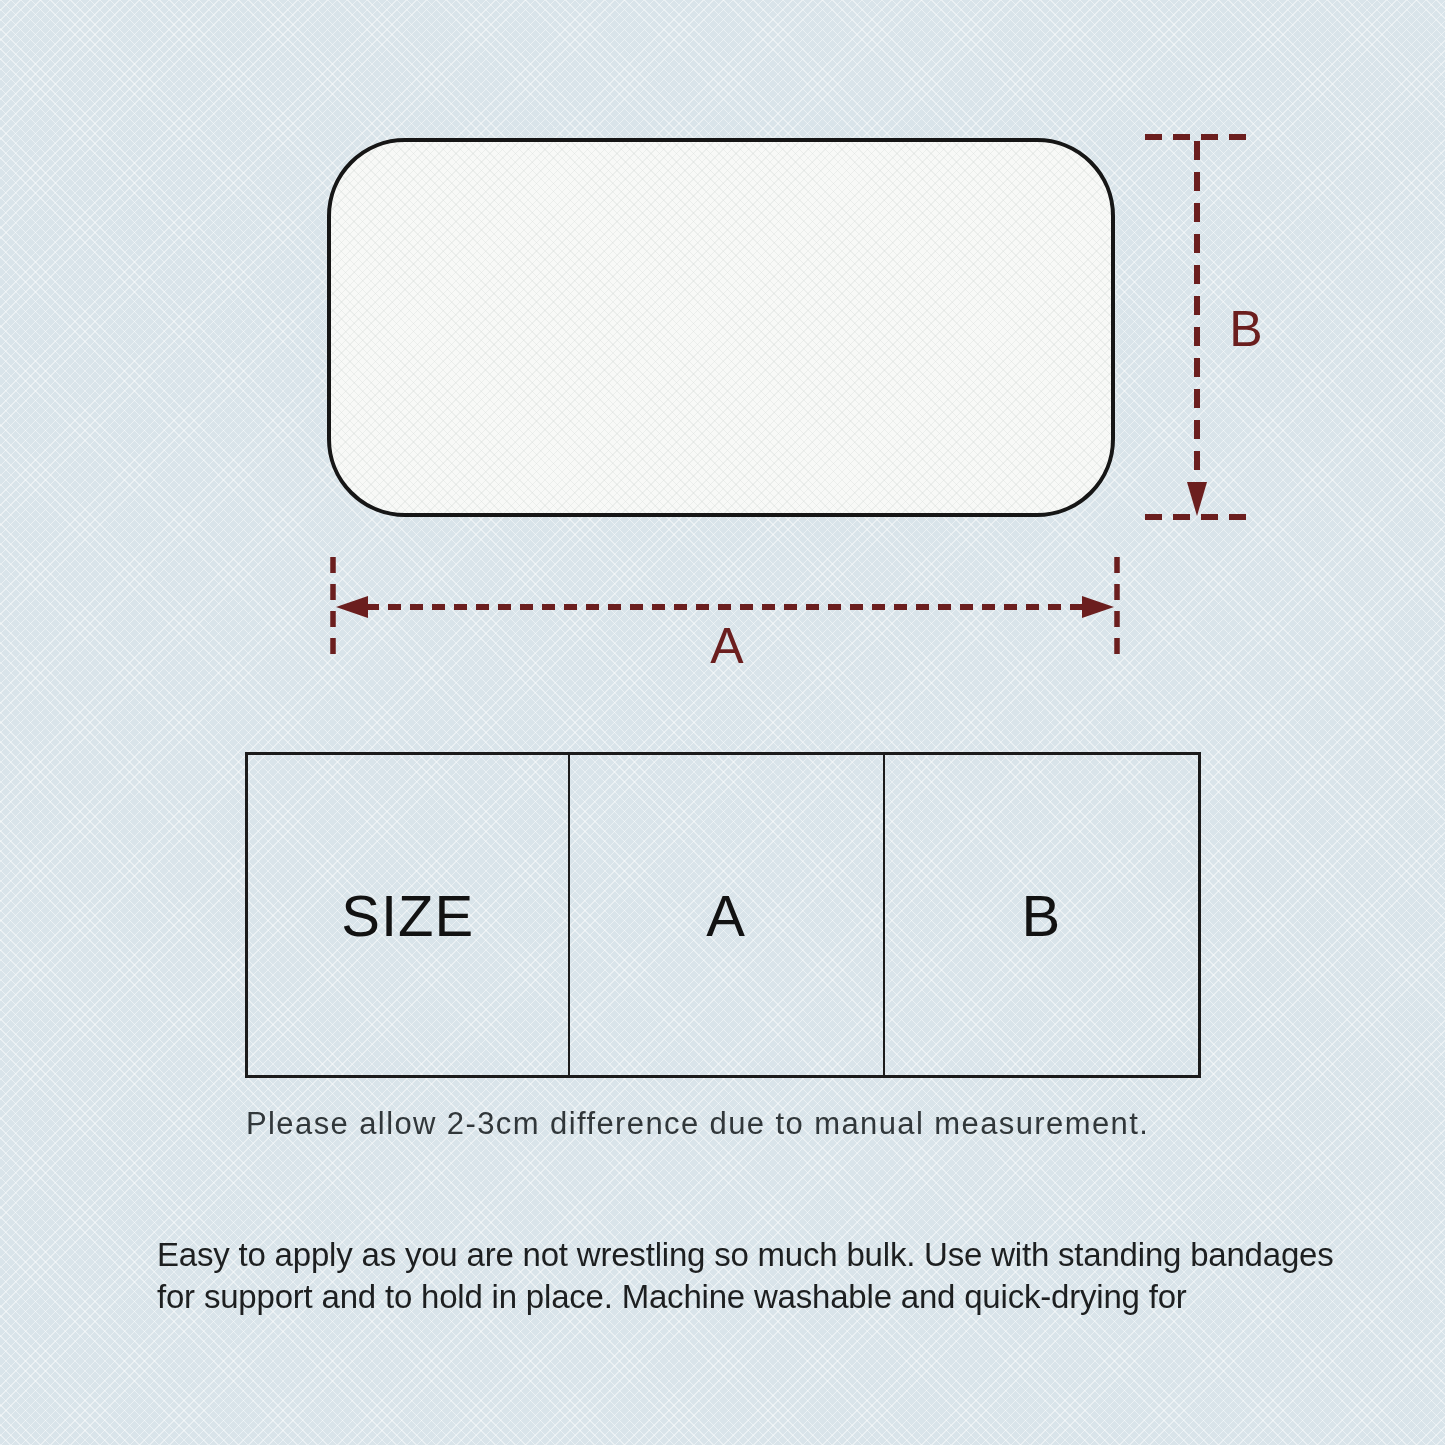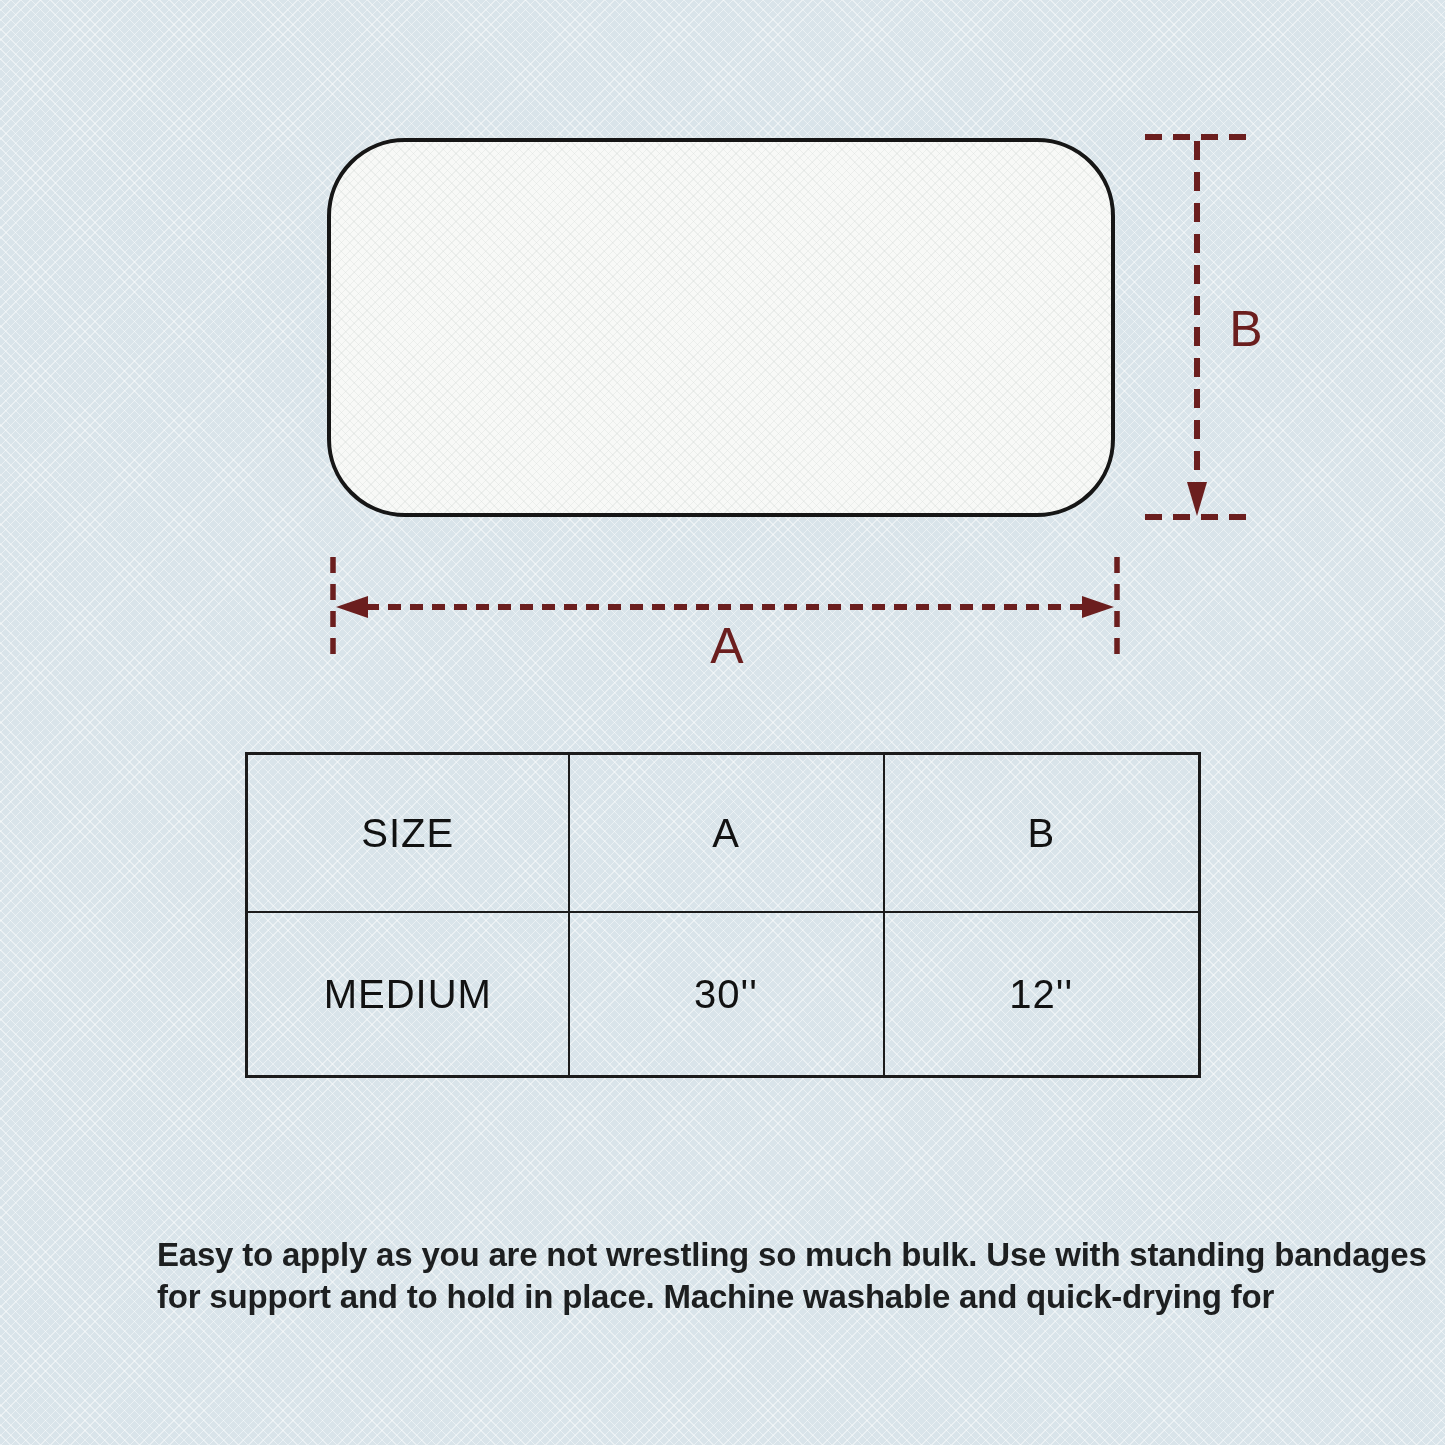--- a/index.html
+++ b/index.html
@@ -56,21 +56,21 @@
     width: 953px; height: 326px;
     border-collapse: collapse;
     border: 3px solid var(--line);
     table-layout: fixed;
   }
   table.size-table th, table.size-table td {
     border: 2px solid var(--line);
     text-align: center;
     vertical-align: middle;
     font-weight: 400;
-    font-size: 40px;
+    font-size: 58px;
     letter-spacing: 1px;
     color: #121212;
   }
   table.size-table col.c1 { width: 322px; }
   table.size-table col.c2 { width: 315px; }
   table.size-table col.c3 { width: 316px; }
   table.size-table tr.hdr  { height: 106px; }
   table.size-table tr.row  { height: 110px; }
   .note {
     position: absolute;
@@ -81,21 +81,21 @@
     white-space: nowrap;
   }
   .description {
     position: absolute;
     left: 157px; top: 1234px;
     font-size: 33px;
     line-height: 42px;
     letter-spacing: -0.2px;
     color: var(--text);
   }
-  .description div { white-space: nowrap; font-weight: bold; }
+  .description div { white-space: nowrap; }
 </style>
 </head>
 <body>
 
 <div id="canvas">
 
   <div class="shape"></div>
 
   <svg class="dims" viewBox="0 0 1445 1445" xmlns="http://www.w3.org/2000/svg">
 
@@ -119,27 +119,23 @@
         <col class="c1">
         <col class="c2">
         <col class="c3">
       </colgroup>
     <tbody>
       <tr class="hdr">
         <th>SIZE</th>
         <th>A</th>
         <th>B</th>
       </tr>
-      <tr class="row">
-        <td>MEDIUM</td>
-        <td>30''</td>
-        <td>12''</td>
-      </tr>
     </tbody>
   </table>
 
+  <div class="note">Please allow 2-3cm difference due to manual measurement.</div>
 
   <div class="description">
     <div>Easy to apply as you are not wrestling so much bulk. Use with standing bandages</div>
     <div>for support and to hold in place. Machine washable and quick-drying for</div>
   </div>
 
 </div>
 
 </body></html>

